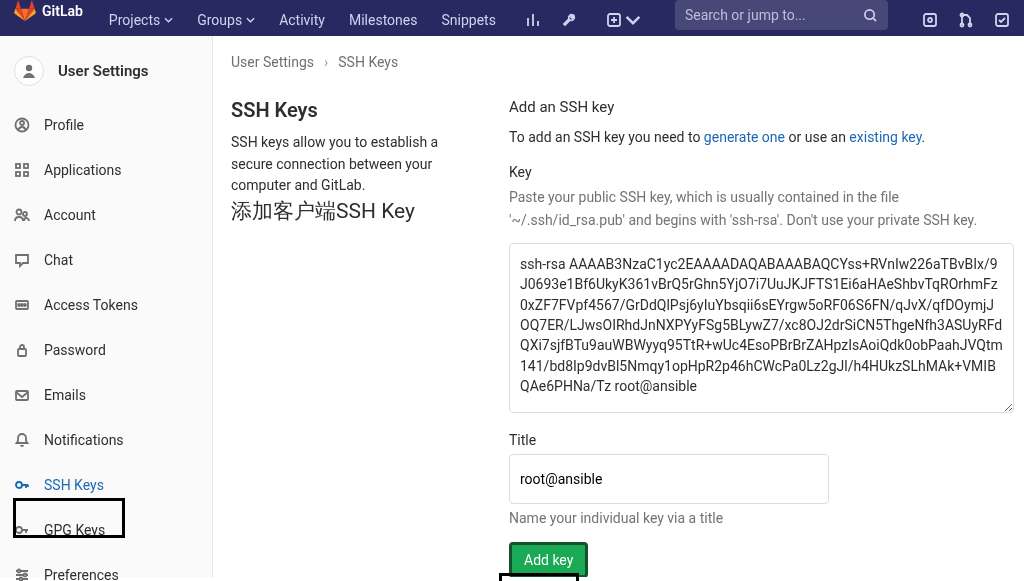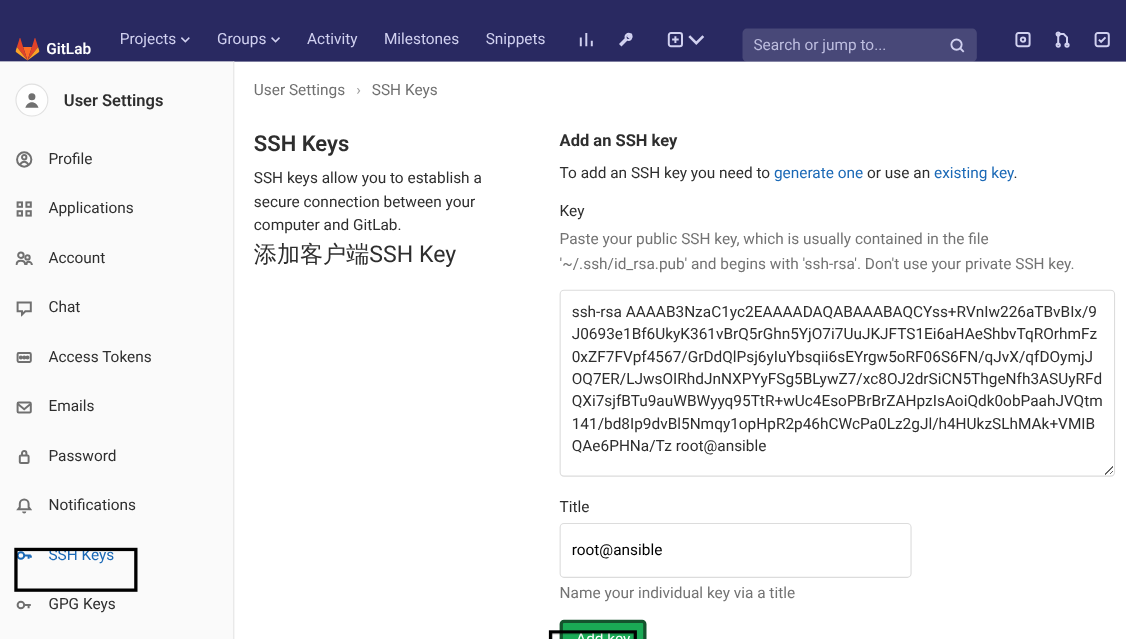--- a/index.html
+++ b/index.html
@@ -1,17 +1,17 @@
 <!DOCTYPE html>
 <html><head>
 <meta charset="utf-8">
 <style>
 *{box-sizing:border-box;margin:0;padding:0;font-family:-apple-system,BlinkMacSystemFont,"Segoe UI",Roboto,Helvetica,Arial,sans-serif}
 body{width:1024px;height:581px;overflow:hidden;position:relative;font-size:14px;color:#2e2e2e}
-.header{height:56px;background:#292961;display:flex;align-items:flex-end;color:#d1d1f0;font-size:14px}
+.header{height:36px;background:#292961;display:flex;align-items:flex-start;color:#d1d1f0;font-size:14px}
 .logo{display:flex;align-items:center;padding:0 14px;gap:6px;color:#fff;font-weight:600}
 .logo svg{width:22px;height:22px}
 .nav-item{padding:0 12px;height:40px;display:flex;align-items:center;cursor:pointer;gap:4px}
 .nav-sep{width:1px;height:20px;background:rgba(255,255,255,.2);margin:0 4px}
 .search-box{background:rgba(255,255,255,.15);border-radius:4px;height:30px;width:225px;display:flex;align-items:center;padding:0 10px;margin:0 24px;color:#d1d1f0}
 .search-box input{background:transparent;border:none;outline:none;color:#d1d1f0;flex:1;font-size:14px}
 .search-box input::placeholder{color:#bdbddf}
 .hicon{padding:0 10px;height:40px;display:flex;align-items:center;cursor:pointer}
 .hicon svg{width:16px;height:16px;stroke:#d1d1f0;fill:none;stroke-width:1.8}
 .main{display:flex;height:541px}
@@ -27,21 +27,21 @@
 .sb-item.active .txt{color:#1b69b6}
 .content{flex:1;padding:18px 10px 18px 18px;overflow:auto}
 .breadcrumb{display:flex;align-items:center;gap:10px;color:#707070;font-size:14px;margin-bottom:28px}
 .breadcrumb .sep{color:#a0a0a0}
 .cols{display:flex;gap:46px}
 .left{width:232px}
 .left h1{font-size:20px;font-weight:600;margin-bottom:10px}
 .left p{color:#2e2e2e;line-height:1.55}
 .ann{font-size:21px;}
 .right{flex:1}
-.right h3{font-size:15px;font-weight:700;margin-bottom:10px}
+.right h3{font-size:15px;font-weight:400;margin-bottom:10px}
 .right .help{line-height:1.6;margin-bottom:16px}
 .right a{color:#1b69b6;text-decoration:none}
 .lbl{font-weight:400;display:block;margin-bottom:6px}
 .desc{color:#737373;line-height:1.6;margin-bottom:12px}
 textarea{width:100%;height:170px;border:1px solid #dcdcdc;border-radius:4px;padding:10px;font-family:inherit;font-size:14px;resize:both;line-height:1.45;color:#2e2e2e;word-break:break-all}
 .title-input{width:320px;height:50px;border:1px solid #dcdcdc;border-radius:4px;padding:0 10px;font-size:14px;margin-bottom:6px}
 .hint{color:#737373;font-size:14px;margin-bottom:16px}
 .addkey{background:#1aaa55;color:#fff;border:3px solid #14532d;border-radius:4px;padding:7px 12px;font-size:14px;cursor:pointer}
 .box-highlight{border:3px solid #000;position:absolute;pointer-events:none}
 .hl1{left:13px;top:498px;width:112px;height:40px}
@@ -189,31 +189,31 @@
         <svg viewBox="0 0 16 16">
           <rect x="2" y="4" width="12" height="8" rx="1"></rect>
           <circle cx="5" cy="8" r="1"></circle>
           <circle cx="8" cy="8" r="1"></circle>
           <circle cx="11" cy="8" r="1"></circle>
         </svg>
         <span class="txt">Access Tokens</span>
       </div>
     <div class="sb-item">
         <svg viewBox="0 0 16 16">
+          <rect x="4" y="7" width="8" height="7" rx="1"></rect>
+          <path d="M6 7V5a2 2 0 014 0v2"></path>
+        </svg>
+        <span class="txt">Password</span>
+      </div>
+    <div class="sb-item">
+        <svg viewBox="0 0 16 16">
           <rect x="2" y="4" width="12" height="9" rx="1"></rect>
           <path d="M2 5l6 5 6-5"></path>
         </svg>
         <span class="txt">Emails</span>
-      </div>
-    <div class="sb-item">
-        <svg viewBox="0 0 16 16">
-          <rect x="4" y="7" width="8" height="7" rx="1"></rect>
-          <path d="M6 7V5a2 2 0 014 0v2"></path>
-        </svg>
-        <span class="txt">Password</span>
       </div>
     <div class="sb-item">
         <svg viewBox="0 0 16 16">
           <path d="M8 2a4 4 0 014 4v3l1.5 2h-11L4 9V6a4 4 0 014-4zM7 13a1 1 0 002 0"></path>
         </svg>
         <span class="txt">Notifications</span>
       </div>
     <div class="sb-item active">
         <svg viewBox="0 0 16 16">
           <circle cx="5" cy="8" r="3"></circle>

